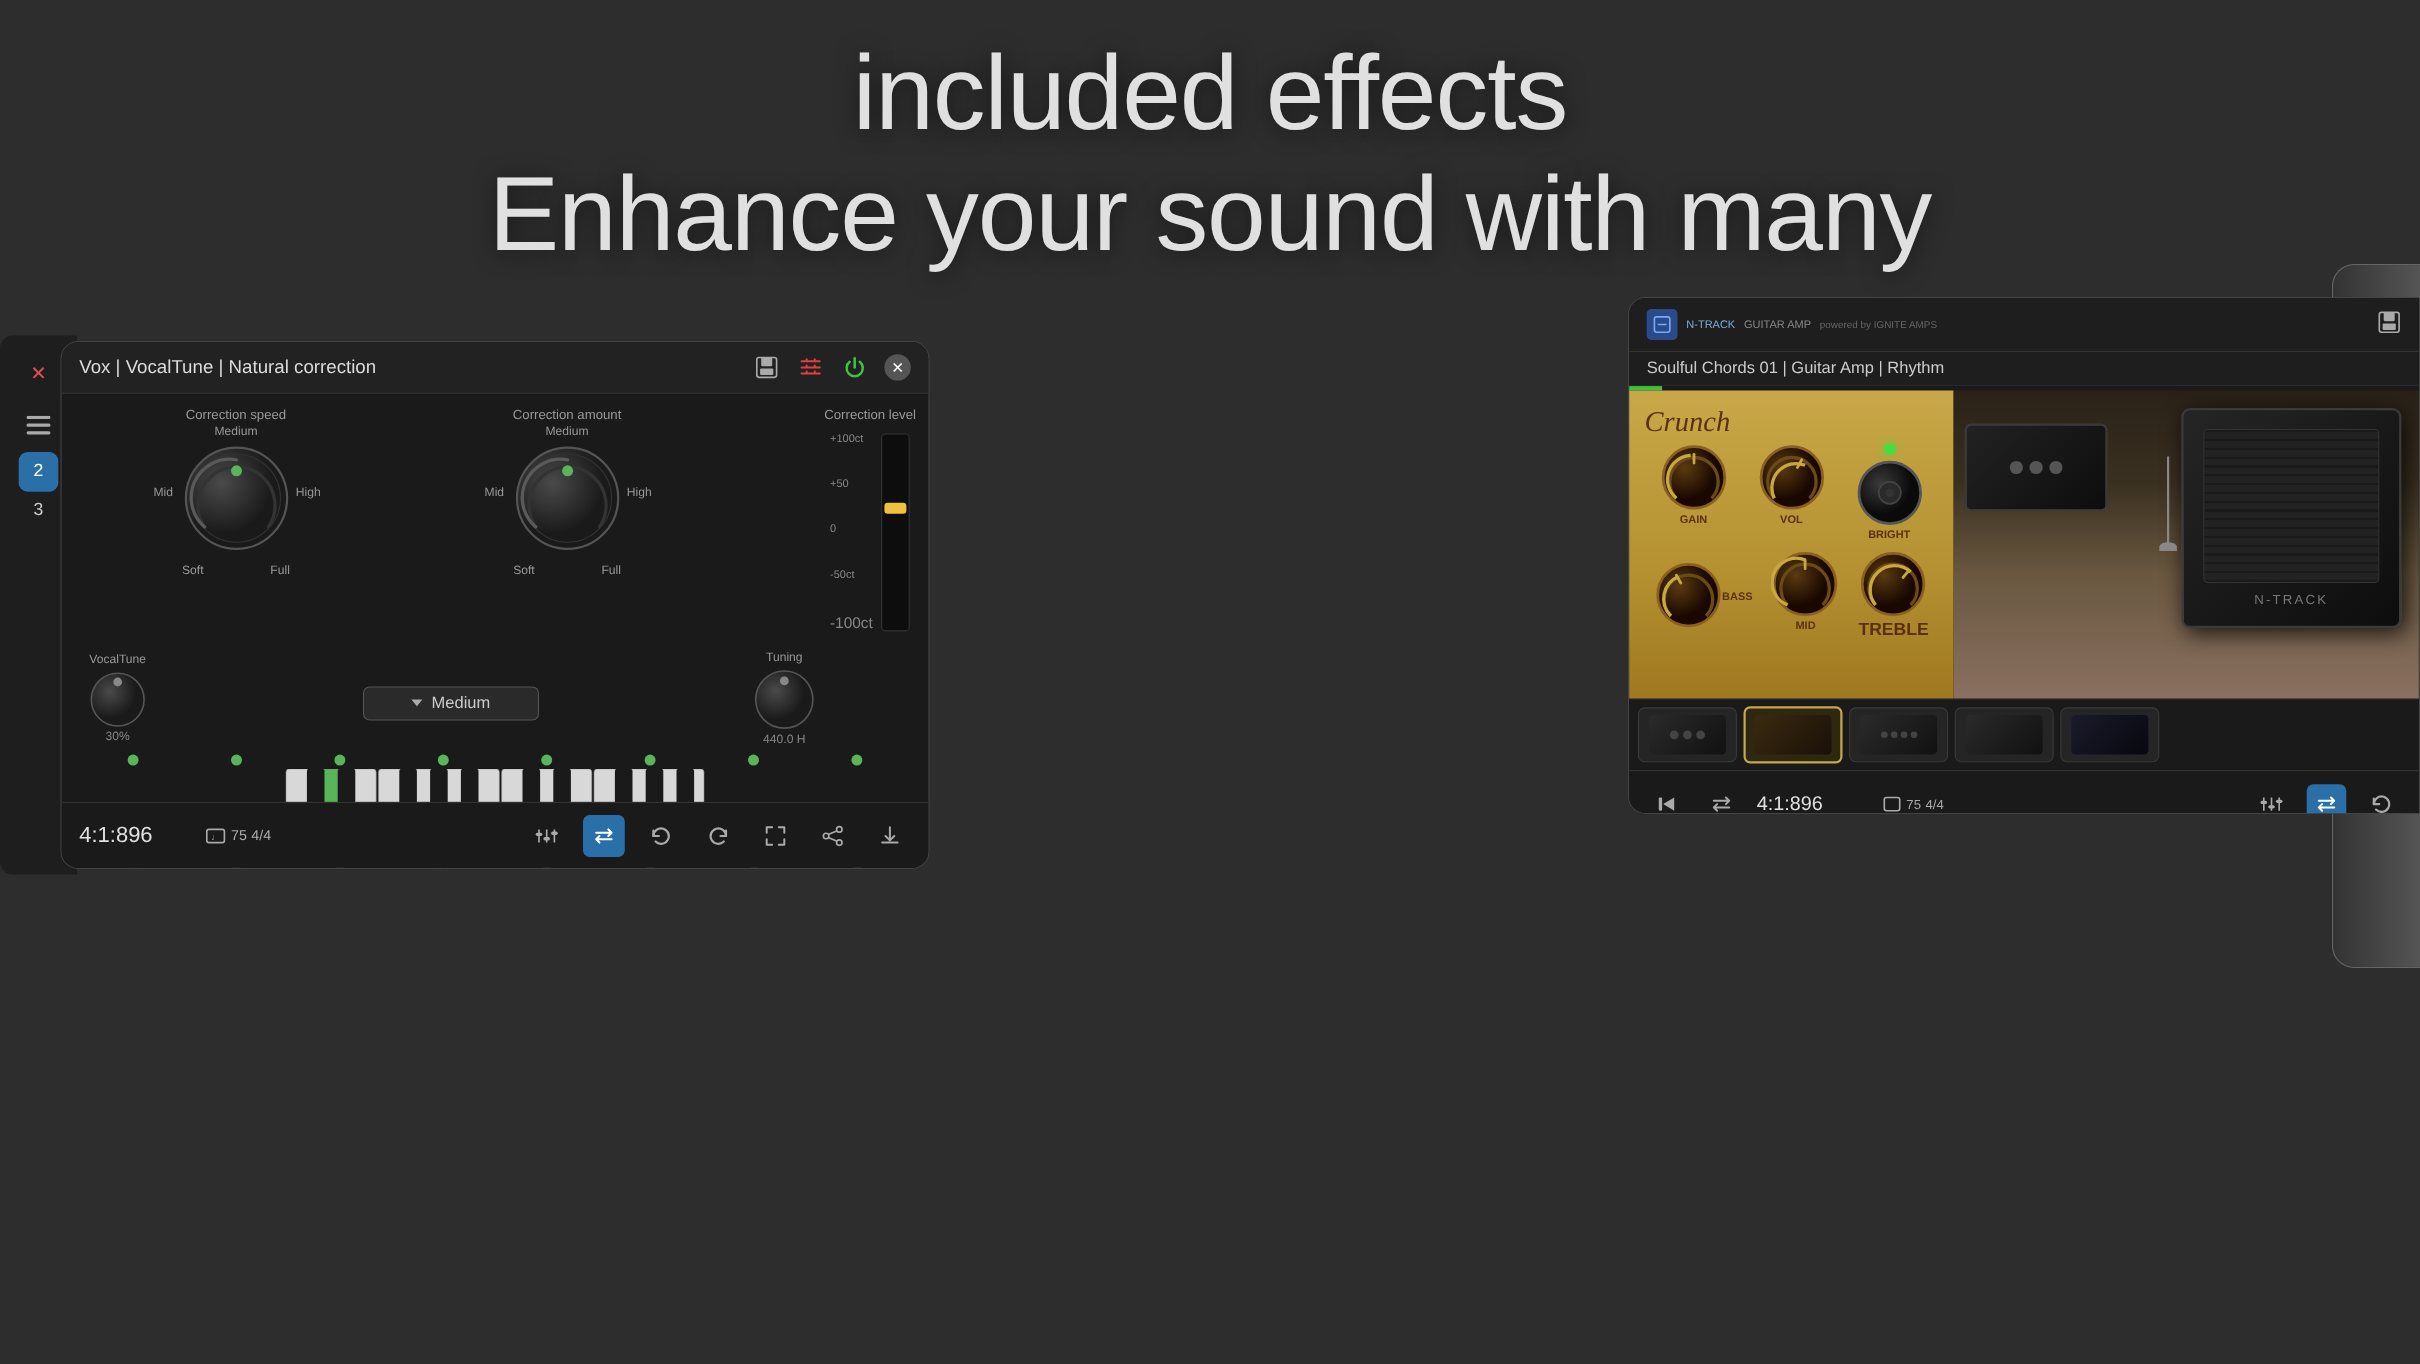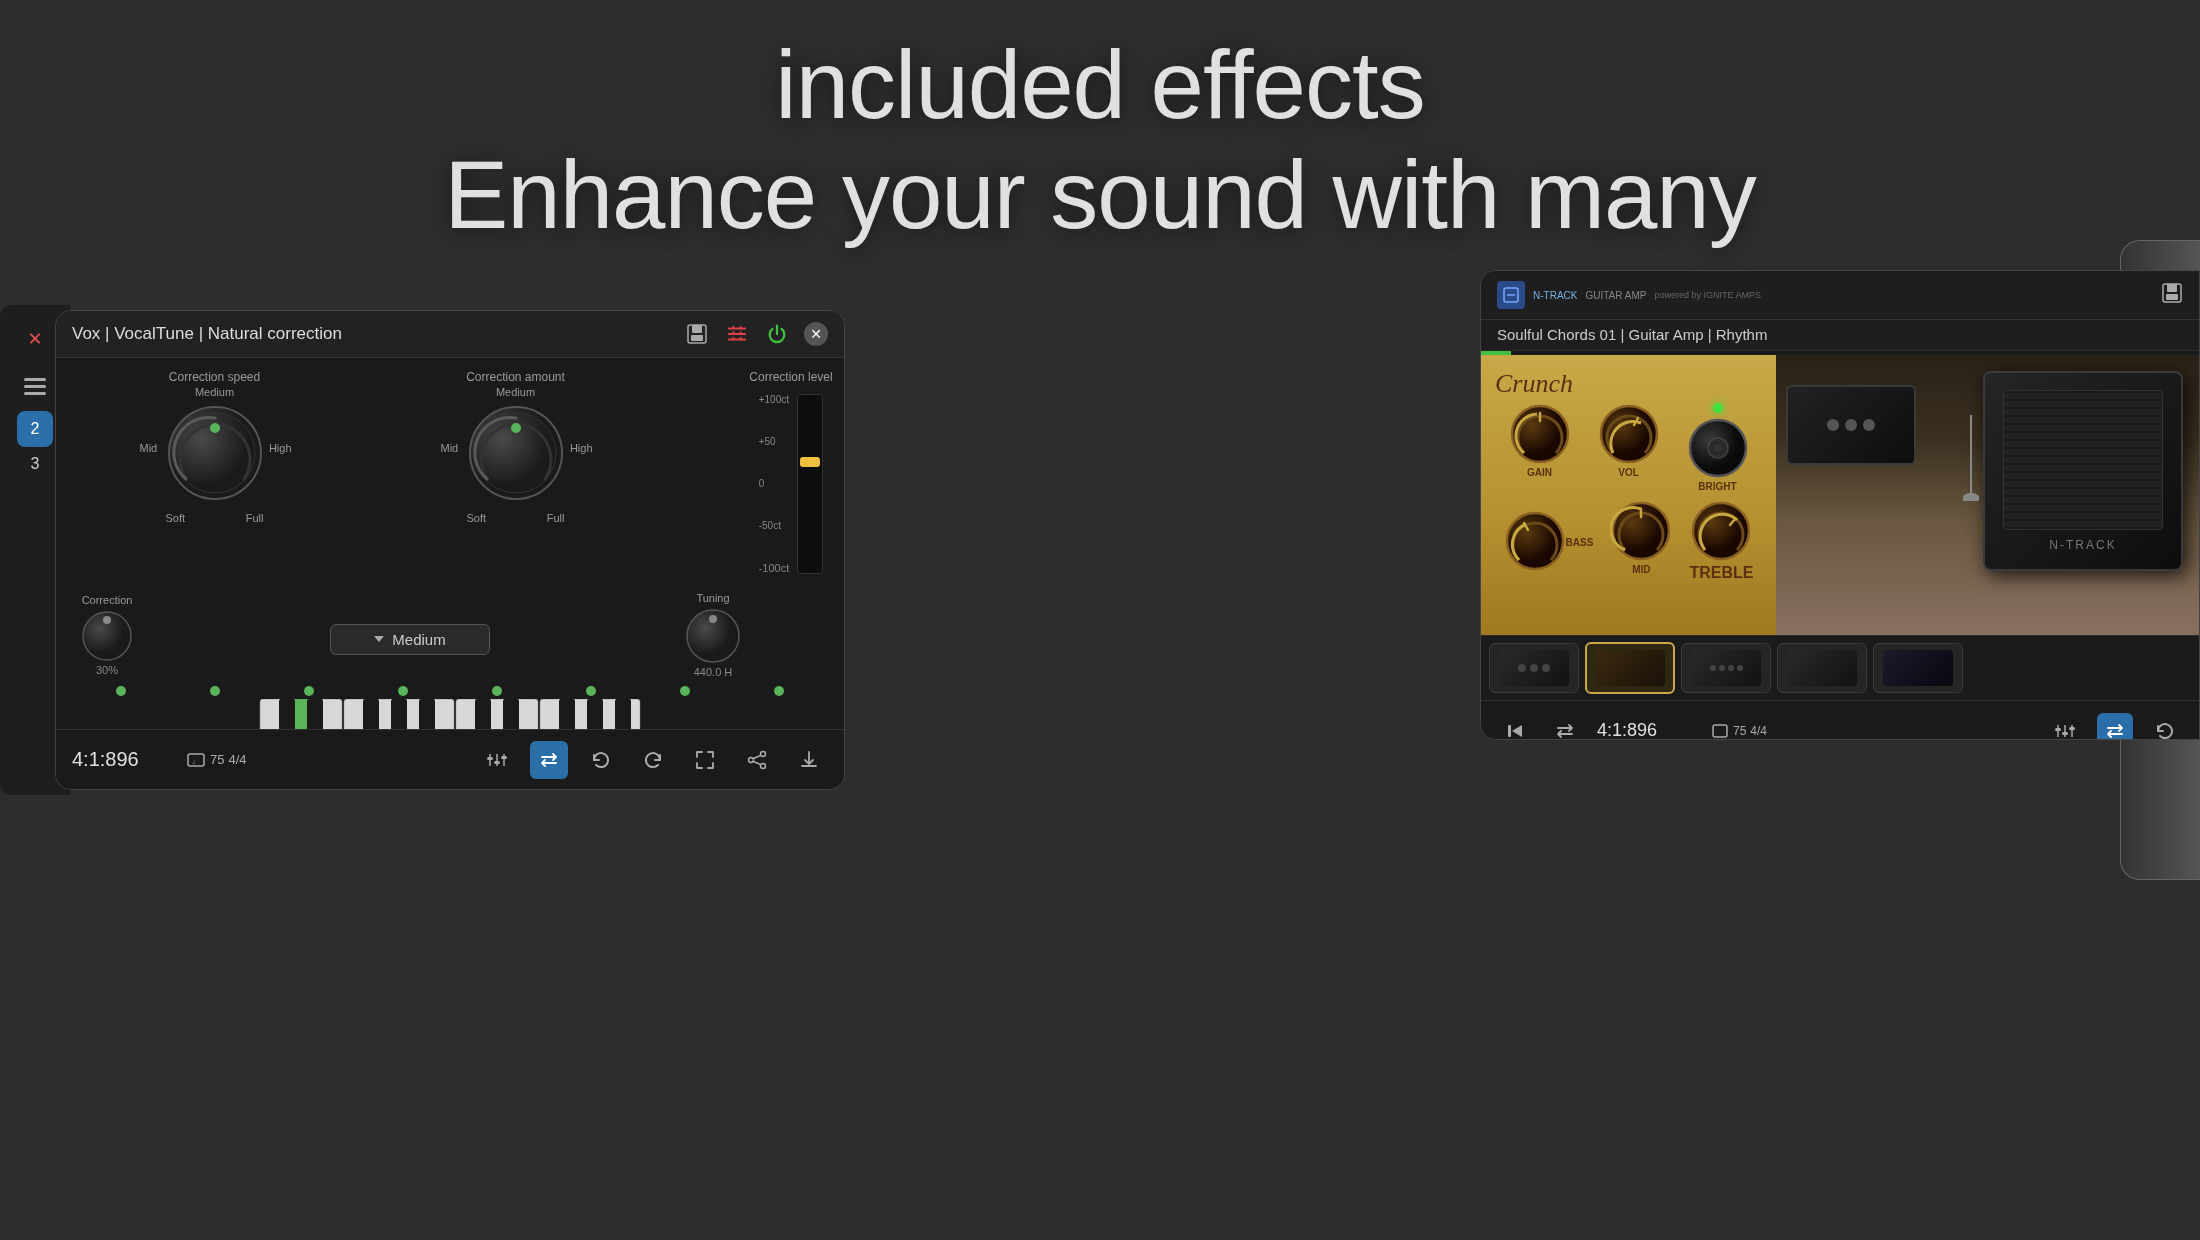--- a/index.html
+++ b/index.html
@@ -364,33 +364,33 @@
     <div style="width:80px;"></div>
 
     <div style="width:90px; display:flex; flex-direction:column; align-items:center; padding-top:4px;">
       <div class="section-label">Correction level</div>
       <div style="display:flex; gap:8px; margin-top:4px; height:180px; align-items:flex-start;">
         <div style="display:flex; flex-direction:column; justify-content:space-between; height:180px;">
           <span style="color:#888; font-size:10px;">+100ct</span>
           <span style="color:#888; font-size:10px;">+50</span>
           <span style="color:#888; font-size:10px;">0</span>
           <span style="color:#888; font-size:10px;">-50ct</span>
-          <span style="color:#888; font-size:11px;">-100ct</span>
+          <span style="color:#888; font-size:14px;">-100ct</span>
         </div>
         <div style="position:relative; width:26px; height:180px; background:#0d0d0d; border:1px solid #333; border-radius:4px;">
           <div style="position:absolute; left:2px; right:2px; height:10px; background:#f0c040; border-radius:3px; top:35%;"></div>
         </div>
       </div>
     </div>
   </div>
 
   <div style="display:flex; align-items:center; padding: 14px 16px 8px 16px; gap:20px;">
 
     <div style="display:flex; flex-direction:column; align-items:center; width:70px;">
-      <span style="color:#999; font-size:11px; margin-bottom:4px;">Correction</span>
+      <span style="color:#999; font-size:11px; margin-bottom:4px;">VocalTune</span>
       <svg width="52" height="52" viewBox="0 0 52 52">
         <defs>
           <radialGradient id="sk1" cx="35%" cy="35%">
             <stop offset="0%" stop-color="#4a4a4a"></stop>
             <stop offset="100%" stop-color="#1a1a1a"></stop>
           </radialGradient>
         </defs>
         <circle cx="26" cy="26" r="24" fill="url(#sk1)" stroke="#555" stroke-width="1.5"></circle>
         <circle cx="26" cy="10" r="4" fill="#888"></circle>
       </svg>

